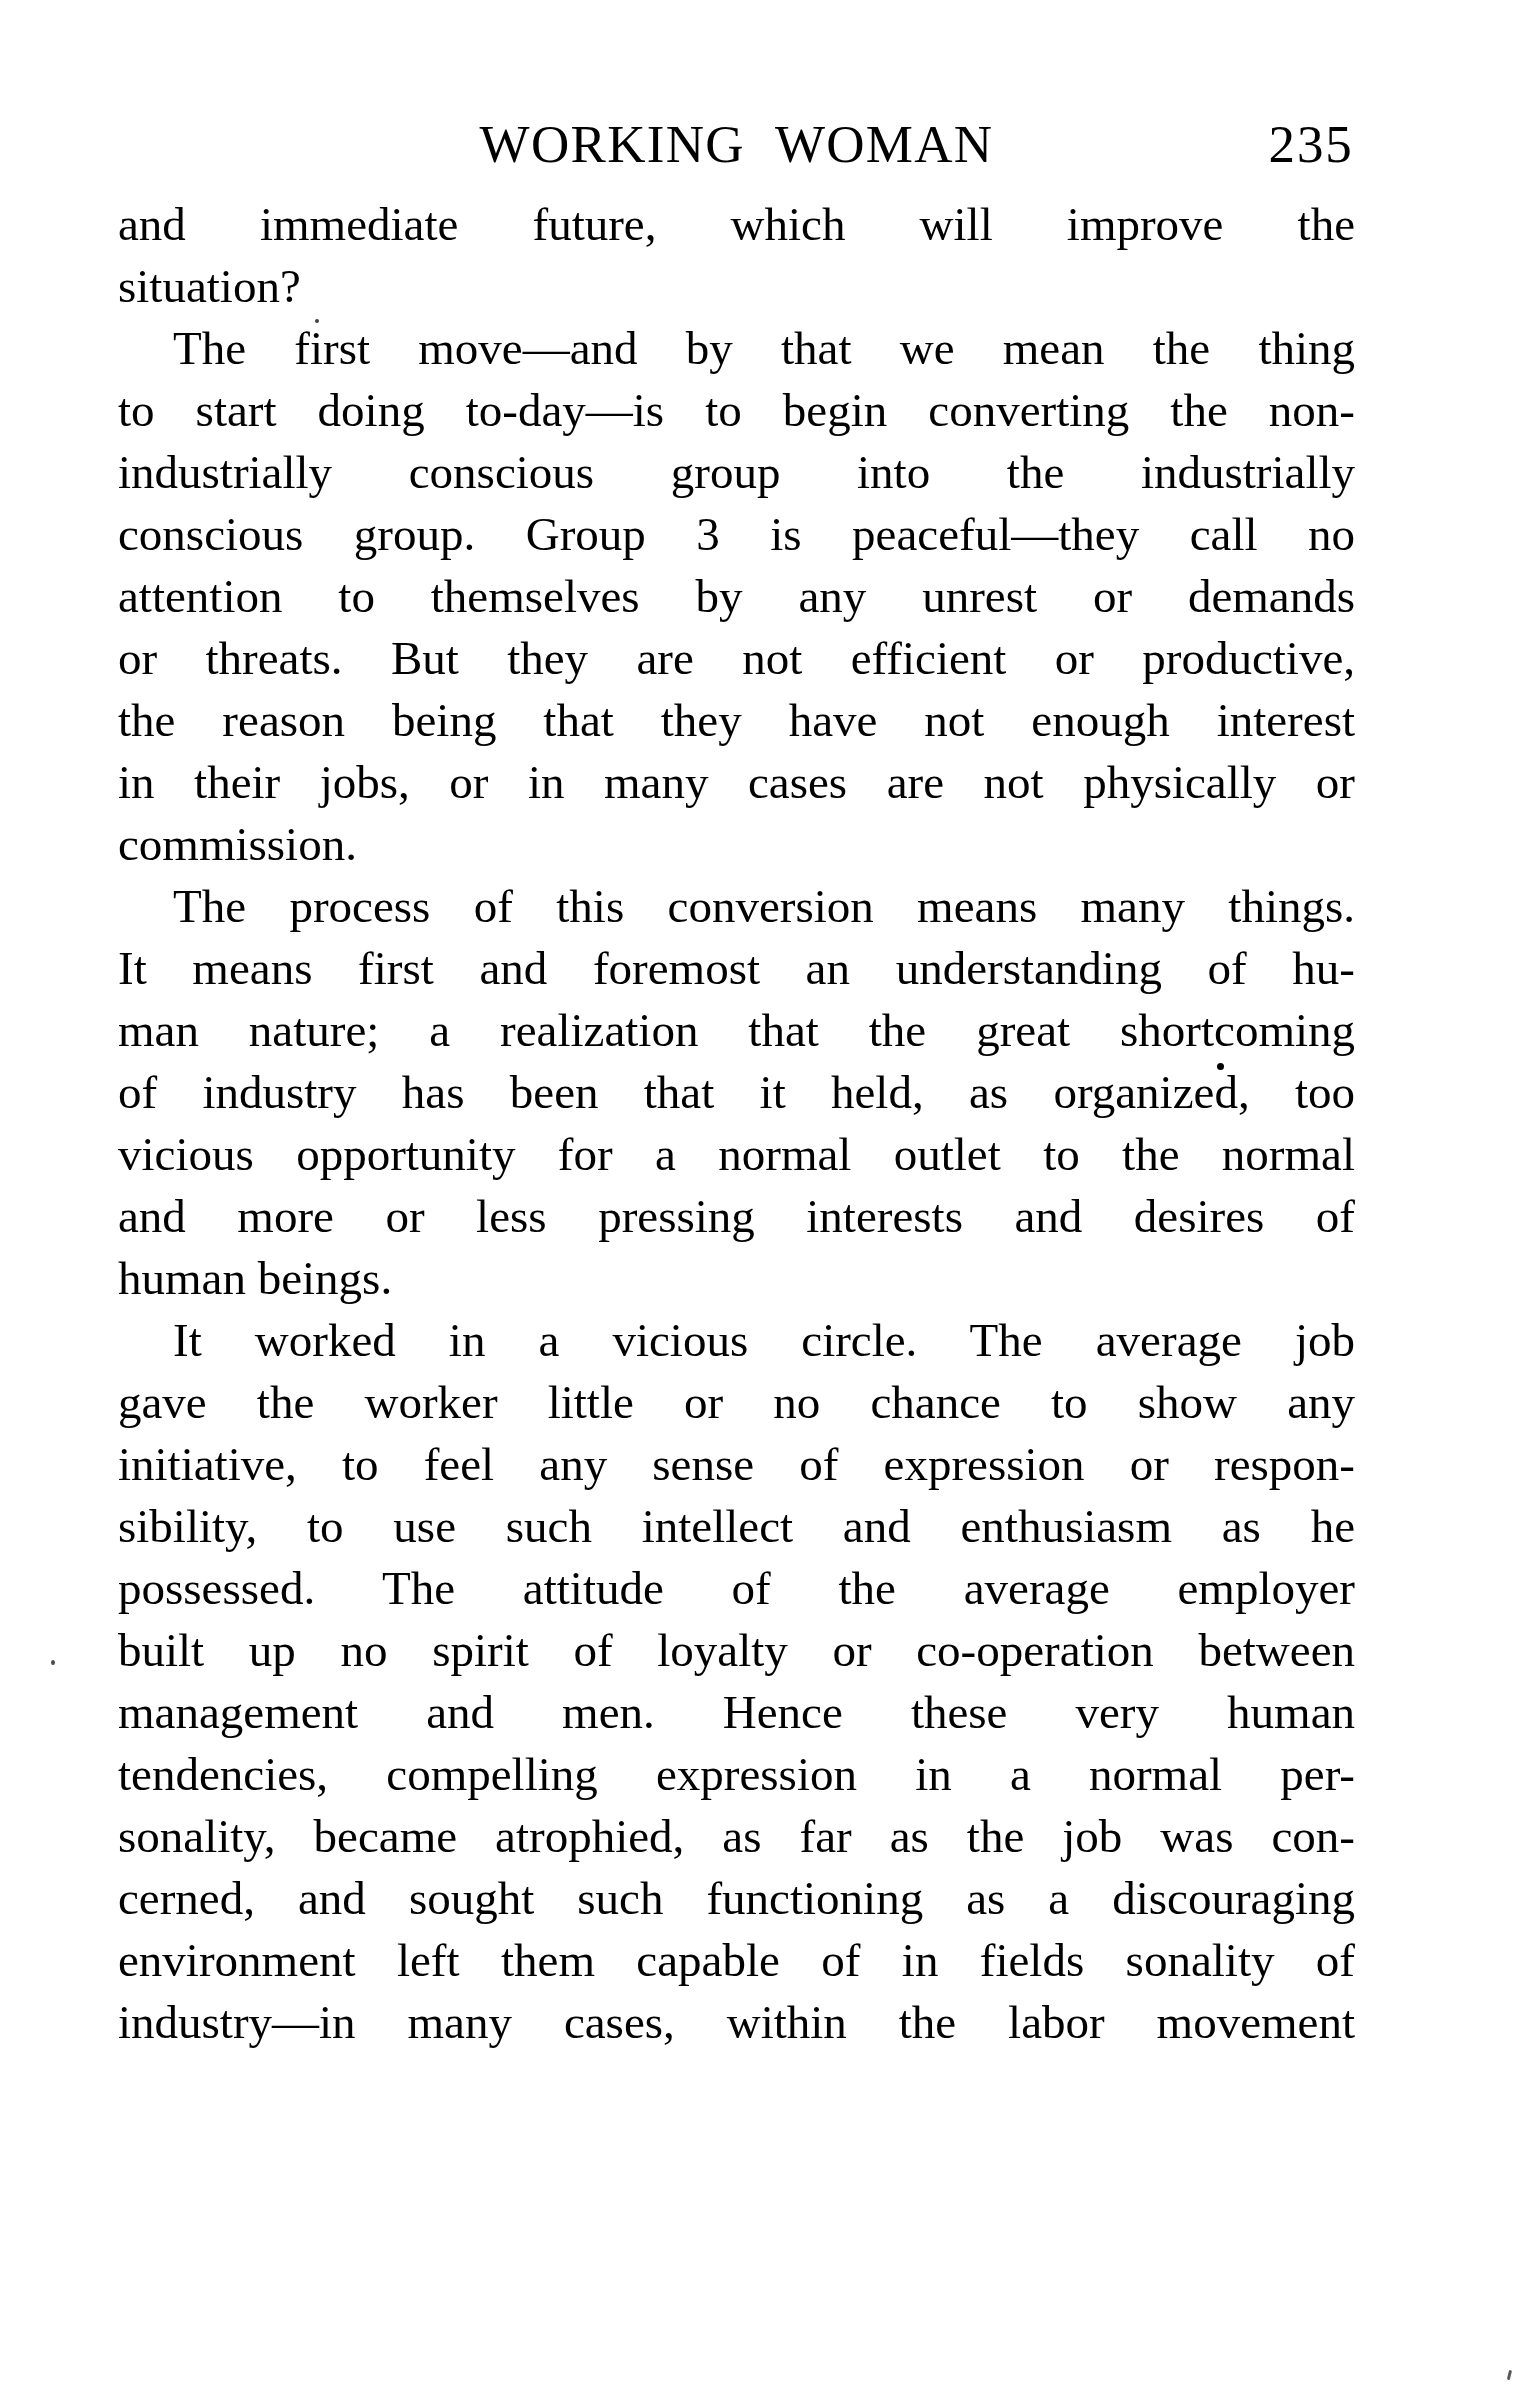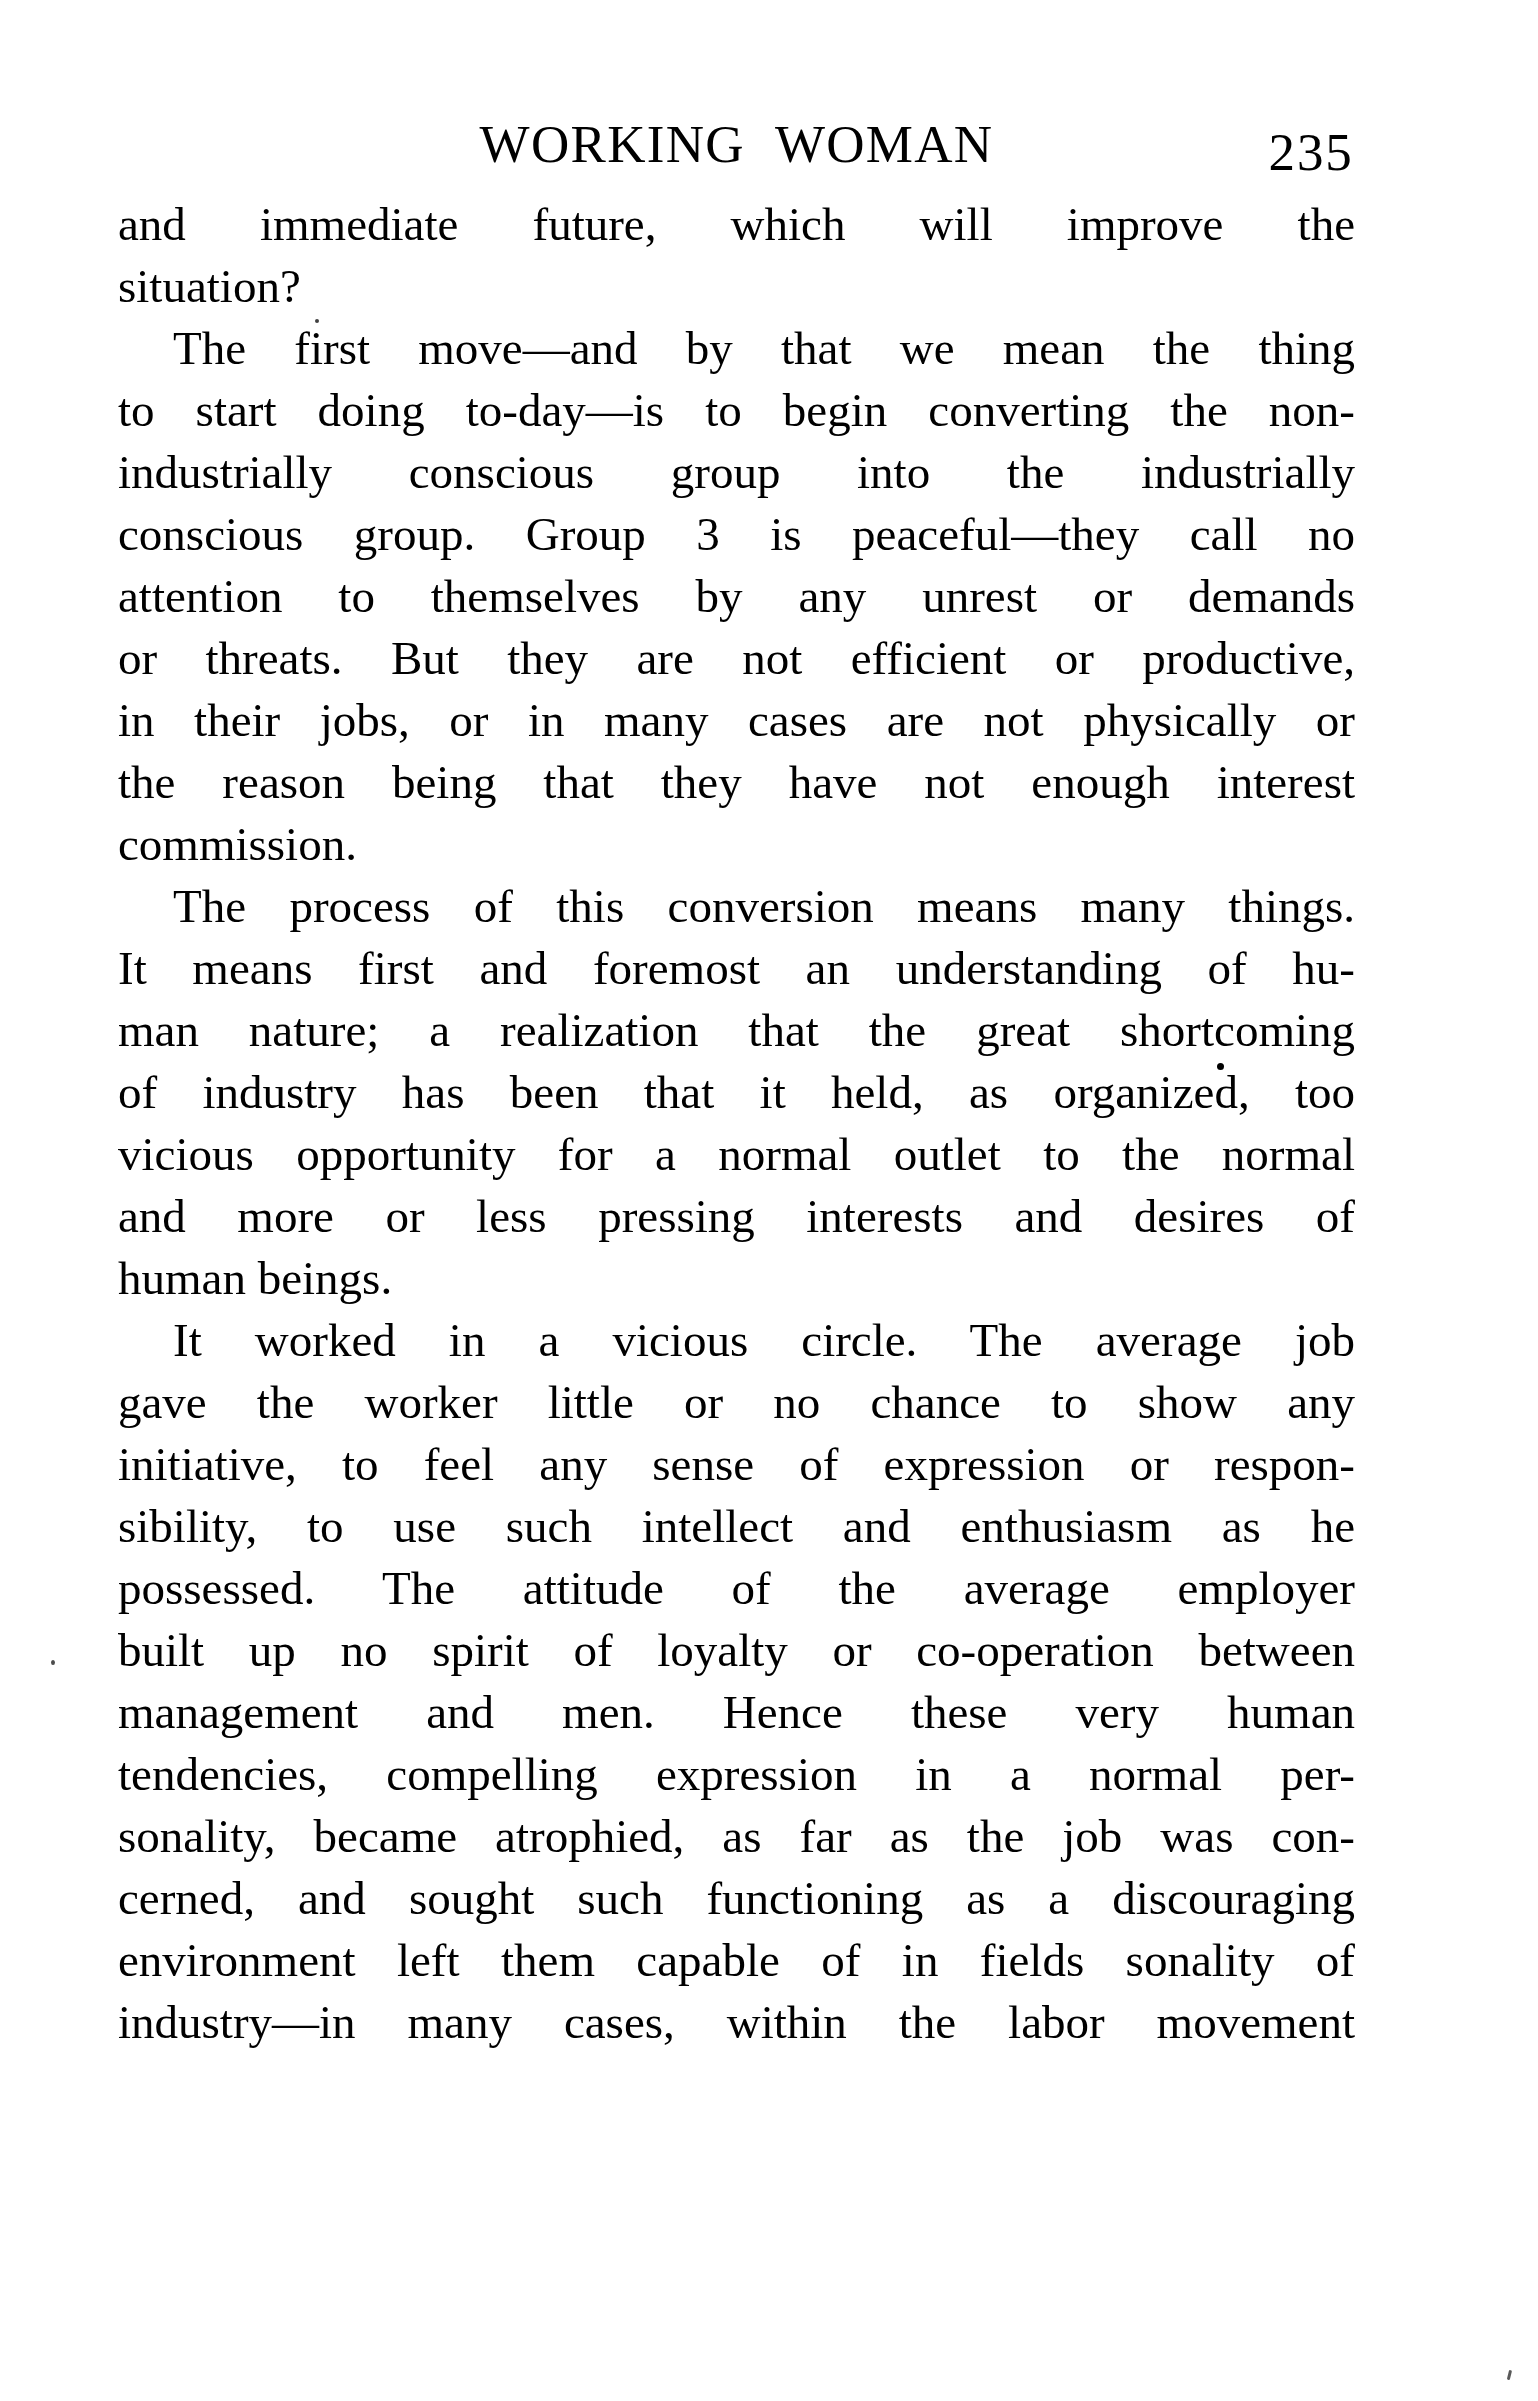--- a/index.html
+++ b/index.html
@@ -26,21 +26,21 @@
     position: absolute;
     left: 0; right: 0;
     text-align: center;
     letter-spacing: 1.3px;
     word-spacing: 16.5px;
     white-space: nowrap;
   }
   .head-folio {
     position: absolute;
     right: 1.3px;
-    top: 8px;
+    top: 0;
     letter-spacing: 1.9px;
   }
   
   .text-block {
     position: absolute;
     left: 118px;
     top: 193px;
     width: 1237px;
     font-size: 47px;
     line-height: 62px;
@@ -75,22 +75,22 @@
 
   <main class="text-block">
     <div class="line">and immediate future, which will improve the</div>
     <div class="line p-end">situation?</div>
     <div class="line indent">The first move—and by that we mean the thing</div>
     <div class="line"><span>to start doing </span><span class="ital">to-day</span><span>—is to begin converting the non-</span></div>
     <div class="line">industrially conscious group into the industrially</div>
     <div class="line">conscious group. Group 3 is peaceful—they call no</div>
     <div class="line">attention to themselves by any unrest or demands</div>
     <div class="line">or threats. But they are not efficient or productive,</div>
+    <div class="line">the reason being that they have not enough interest</div>
     <div class="line">in their jobs, or in many cases are not physically or</div>
-    <div class="line">the reason being that they have not enough interest</div>
     <div class="line p-end">commission.</div>
     <div class="line indent">The process of this conversion means many things.</div>
     <div class="line">It means first and foremost an understanding of hu-</div>
     <div class="line">man nature; a realization that the great shortcoming</div>
     <div class="line">of industry has been that it held, as organized, too</div>
     <div class="line">vicious opportunity for a normal outlet to the normal</div>
     <div class="line">and more or less pressing interests and desires of</div>
     <div class="line p-end">human beings.</div>
     <div class="line indent">It worked in a vicious circle. The average job</div>
     <div class="line">gave the worker little or no chance to show any</div>

